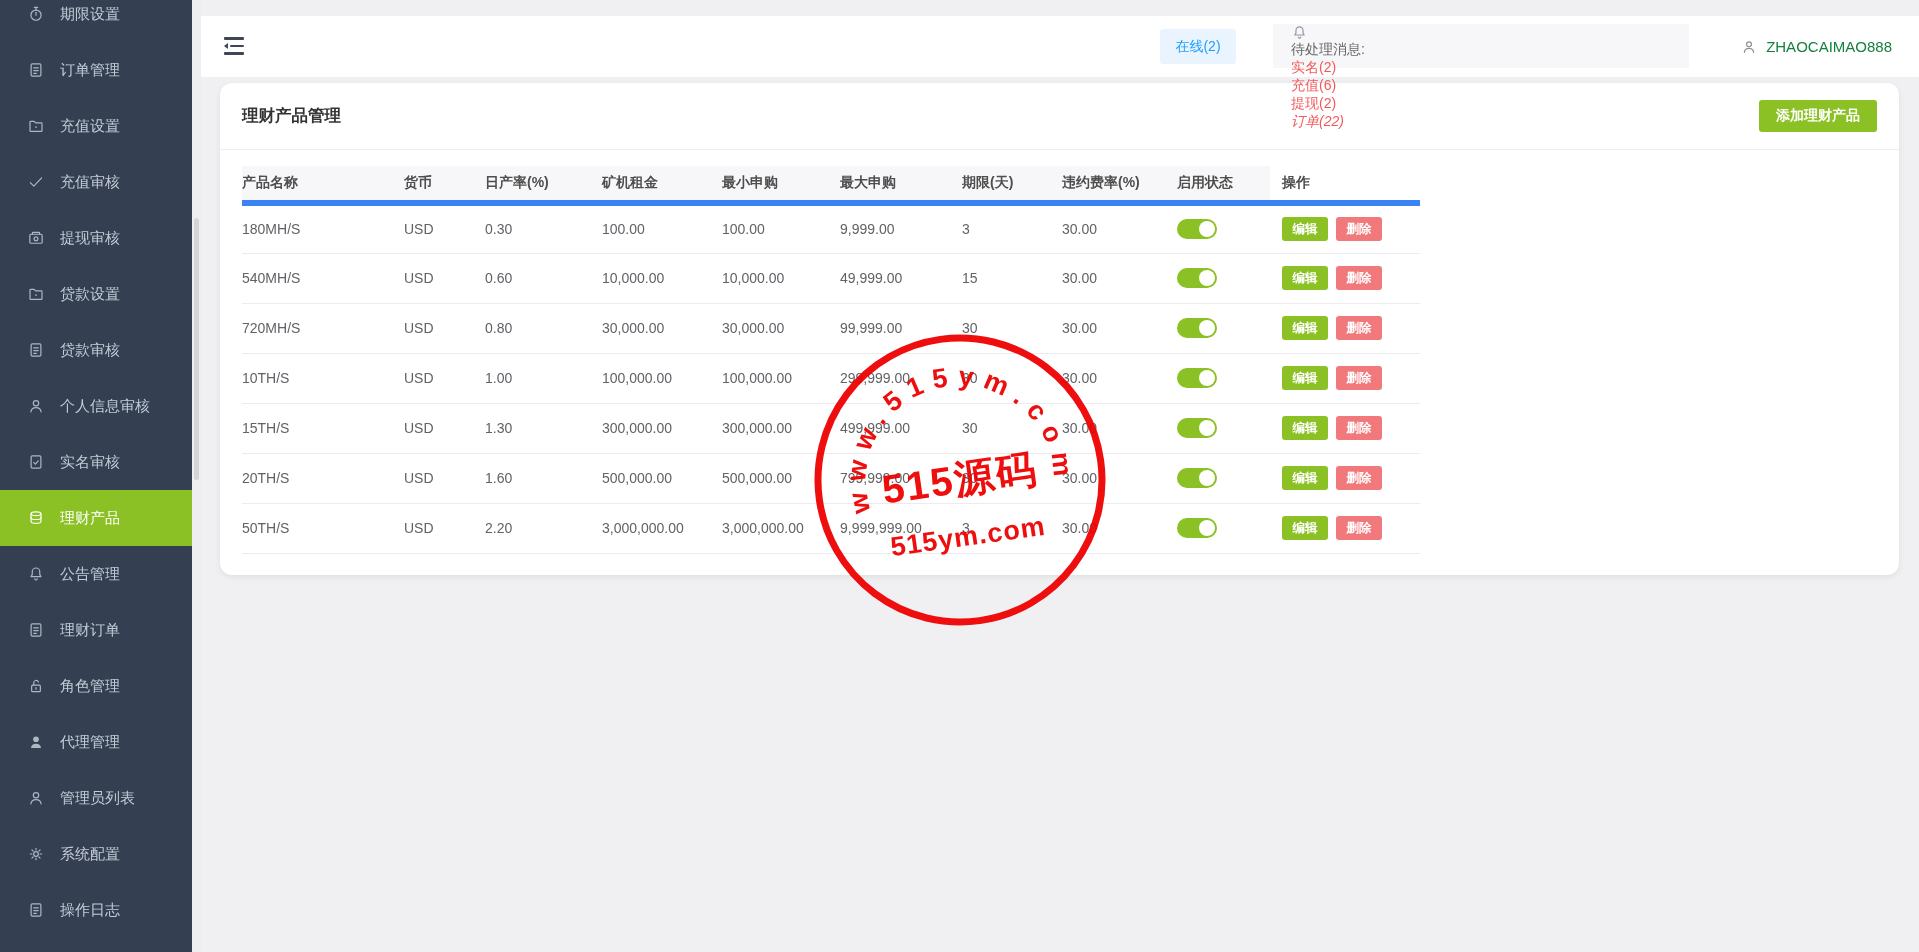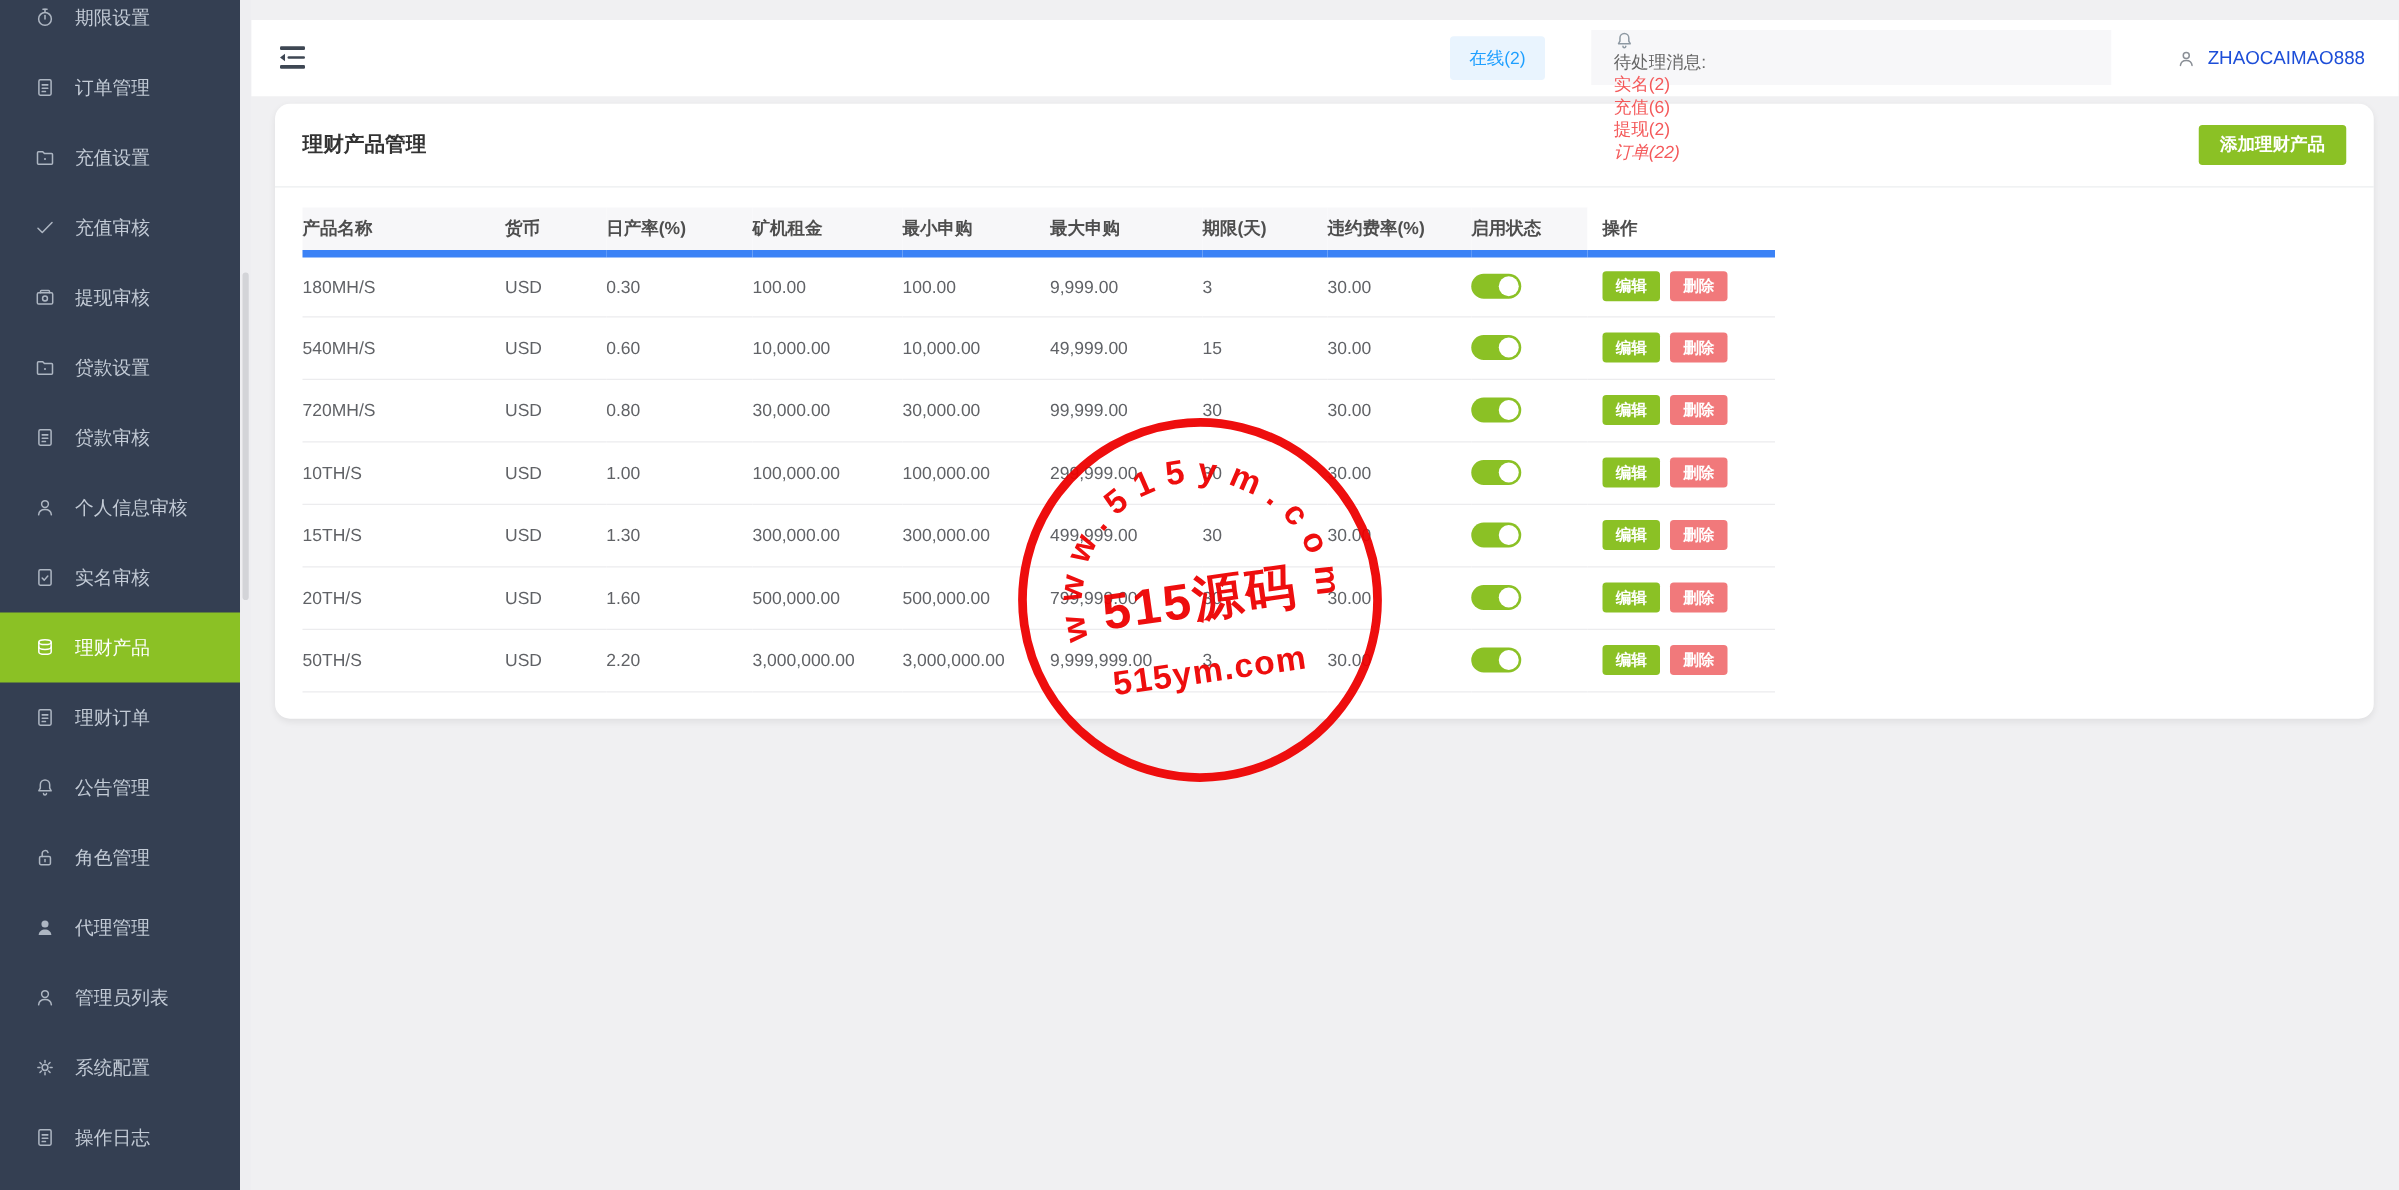--- a/index.html
+++ b/index.html
@@ -44,21 +44,21 @@
   .msgbar .ic { width:17px; height:17px; margin-right:10px; color:#8e99a3; }
   .msgbar .ic svg { width:17px; height:17px; display:block; }
   .msg-label { margin-right:16px; }
   .msg-link { color:#f4595a; margin-right:20px; cursor:pointer; white-space:nowrap; }
   .msg-link:last-child { margin-right:0;font-style:italic; }
 
   .userbox { position:absolute; right:27px; top:0; height:61px; display:flex;
     align-items:center; cursor:pointer; }
   .userbox .ic { width:16px; height:16px; margin-right:9px; color:#8a8f96; }
   .userbox .ic svg { width:16px; height:16px; display:block; }
-  .username { font-size:15px; color:#1d4ed8; }
+  .username { font-size:15px; color:#15803d; }
 
   
   .card { position:absolute; left:220px; top:83px; width:1679px; height:492px;
     background:#fff; border-radius:12px; box-shadow:0 2px 6px rgba(0,0,0,.07); }
   .card-header { height:67px; border-bottom:1px solid #eceef0; display:flex;
     align-items:center; padding:0 22px; }
   .card-title { font-size:16.5px; color:#333; font-weight:bold; }
   .add-btn { margin-left:auto; width:118px; height:32px; background:#8bc125;
     color:#fff; font-size:14px; font-weight:bold; border:none; border-radius:3px;
     display:flex; align-items:center; justify-content:center; cursor:pointer; }
@@ -184,34 +184,34 @@
               <ellipse cx="12" cy="6.3" rx="6.6" ry="2.5"></ellipse>
               <path d="M5.4 6.3v5.2c0 1.4 3 2.5 6.6 2.5s6.6-1.1 6.6-2.5V6.3"></path>
               <path d="M5.4 11.5v5.2c0 1.4 3 2.5 6.6 2.5s6.6-1.1 6.6-2.5v-5.2"></path>
             </svg>
           </span>
           <span>理财产品</span>
         </div>
         <div class="side-item">
           <span class="ic">
             <svg viewBox="0 0 24 24" fill="none" stroke="currentColor" stroke-width="1.6" stroke-linecap="round" stroke-linejoin="round">
+              <path d="M12 4a5 5 0 0 1 5 5v3.6l1.6 2.9H5.4L7 12.6V9a5 5 0 0 1 5-5Z"></path>
+              <path d="M10.4 18.4a1.6 1.6 0 0 0 3.2 0"></path>
+            </svg>
+          </span>
+          <span>公告管理</span>
+        </div>
+        <div class="side-item">
+          <span class="ic">
+            <svg viewBox="0 0 24 24" fill="none" stroke="currentColor" stroke-width="1.6" stroke-linecap="round" stroke-linejoin="round">
               <rect x="5.5" y="3.8" width="13" height="16.4" rx="1.5"></rect>
               <path d="M9 9.2h6M9 12.8h6M9 16.4h3.5"></path>
             </svg>
           </span>
           <span>理财订单</span>
-        </div>
-        <div class="side-item">
-          <span class="ic">
-            <svg viewBox="0 0 24 24" fill="none" stroke="currentColor" stroke-width="1.6" stroke-linecap="round" stroke-linejoin="round">
-              <path d="M12 4a5 5 0 0 1 5 5v3.6l1.6 2.9H5.4L7 12.6V9a5 5 0 0 1 5-5Z"></path>
-              <path d="M10.4 18.4a1.6 1.6 0 0 0 3.2 0"></path>
-            </svg>
-          </span>
-          <span>公告管理</span>
         </div>
         <div class="side-item">
           <span class="ic">
             <svg viewBox="0 0 24 24" fill="none" stroke="currentColor" stroke-width="1.6" stroke-linecap="round" stroke-linejoin="round">
               <rect x="6.2" y="10.8" width="11.6" height="8.8" rx="1.4"></rect>
               <path d="M9 10.8V7.8a3.2 3.2 0 0 1 6.2-1.1"></path>
               <path d="M12 14.2v2.2"></path>
             </svg>
           </span>
           <span>角色管理</span>

